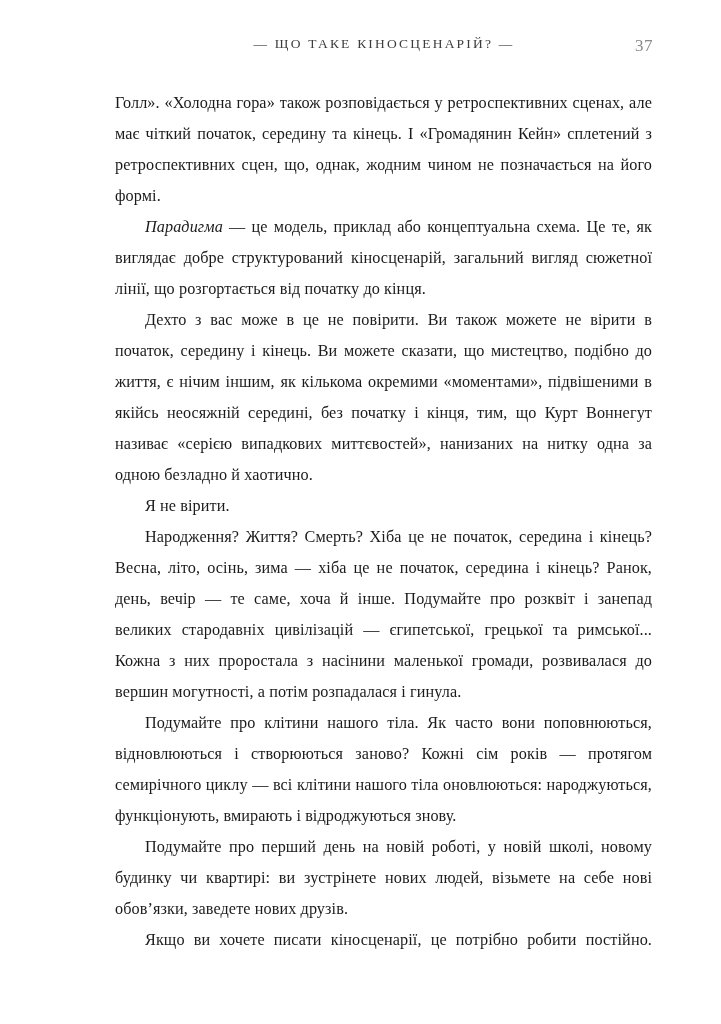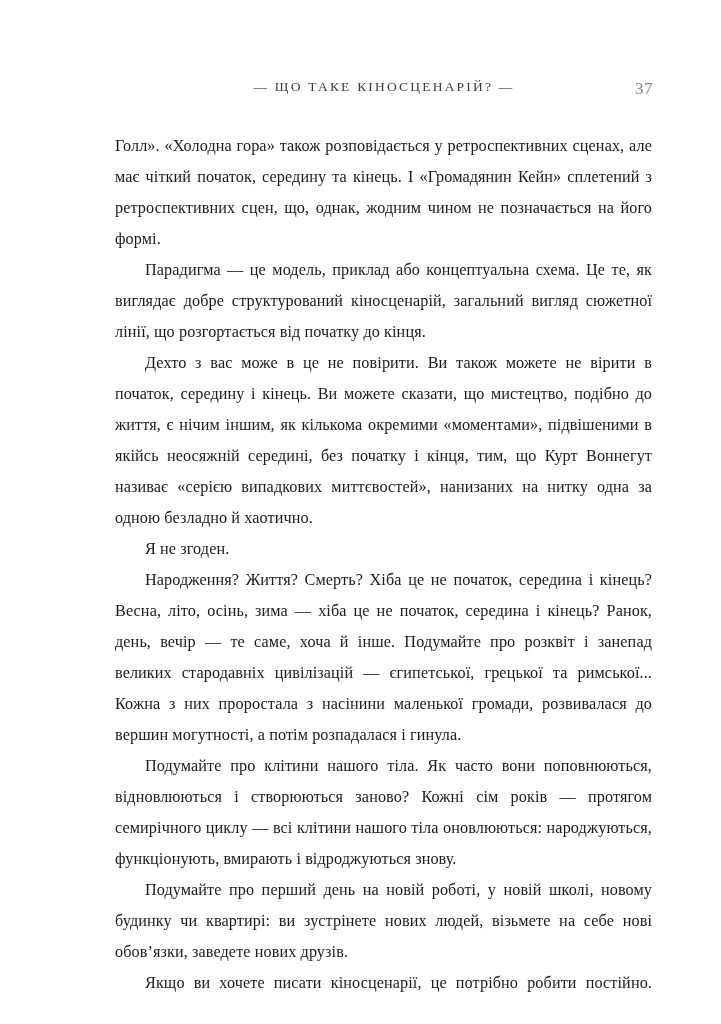--- a/index.html
+++ b/index.html
@@ -9,21 +9,20 @@
   }
   .page {
     position: relative;
     width: 721px;
     height: 956px;
     background: #ffffff;
     box-sizing: border-box;
     font-family: "Liberation Serif", serif;
     color: #1b1b1b;
     overflow: hidden;
-    margin-top: 43px;
   }
   .page-header {
     position: absolute;
     top: 36px;
     left: 115px;
     right: 68px;
     height: 20px;
   }
   .running-title {
     position: absolute;
@@ -58,34 +57,35 @@
     -webkit-hyphens: auto;
   }
   .page-body p {
     margin: 0;
     padding: 0;
   }
   .page-body p.indent {
     text-indent: 30px;
   }
   .italic {
+    font-style: italic;
   }
 </style>
 </head>
 <body>
 
 <div class="page">
   <header class="page-header">
     <div class="running-title">— ЩО ТАКЕ КІНОСЦЕНАРІЙ? —</div>
     <div class="page-number">37</div>
   </header>
 
   <main class="page-body">
       <p class=""><span>Голл». «Холодна гора» також розповідається у ретроспективних сценах, але має чіткий початок, середину та кінець. І «Громадянин Кейн» сплетений з ретроспективних сцен, що, однак, жодним чином не позначається на його формі.</span></p>
       <p class="indent"><span class="italic">Парадигма</span><span> — це модель, приклад або концептуальна схема. Це те, як виглядає добре структурований кіносценарій, загальний вигляд сюжетної лінії, що розгортається від початку до кінця.</span></p>
       <p class="indent"><span>Дехто з вас може в це не повірити. Ви також можете не вірити в початок, середину і кінець. Ви можете сказати, що мистецтво, подібно до життя, є нічим іншим, як кількома окремими «моментами», підвішеними в якійсь неосяжній середині, без початку і кінця, тим, що Курт Воннегут називає «серією випадкових миттєвостей», нанизаних на нитку одна за одною безладно й хаотично.</span></p>
-      <p class="indent"><span>Я не згоден.</span></p>
+      <p class="indent"><span>Я не вірити.</span></p>
       <p class="indent"><span>Народження? Життя? Смерть? Хіба це не початок, середина і кінець? Весна, літо, осінь, зима — хіба це не початок, середина і кінець? Ранок, день, вечір — те саме, хоча й інше. Подумайте про розквіт і занепад великих стародавніх цивілізацій — єгипетської, грецької та римської... Кожна з них проростала з насінини маленької громади, розвивалася до вершин могутності, а потім розпадалася і гинула.</span></p>
       <p class="indent"><span>Подумайте про клітини нашого тіла. Як часто вони поповнюються, відновлюються і створюються заново? Кожні сім років — протягом семирічного циклу — всі клітини нашого тіла оновлюються: народжуються, функціонують, вмирають і відроджуються знову.</span></p>
       <p class="indent"><span>Подумайте про перший день на новій роботі, у новій школі, новому будинку чи квартирі: ви зустрінете нових людей, візьмете на себе нові обов’язки, заведете нових друзів.</span></p>
       <p class="indent"><span>Якщо ви хочете писати кіносценарії, це потрібно робити постійно. Кожен фільм, який ви дивитеся — це навчальний матеріал, який розширює вашу обізнаність і розуміння того, що таке кіно: історія, розказана за допомогою картинок.</span></p>
     </main>
 </div>
 
 </body></html>

